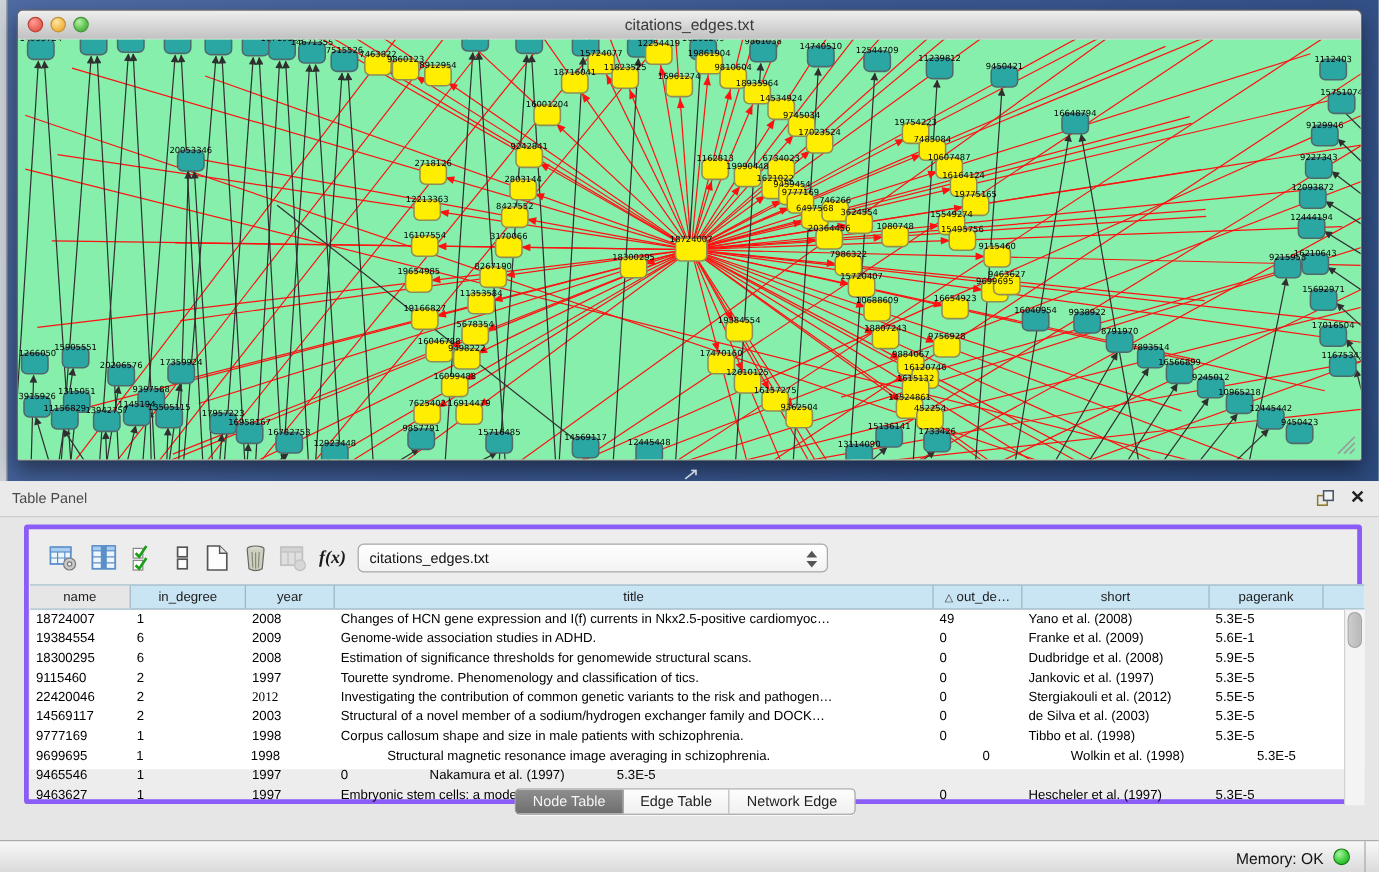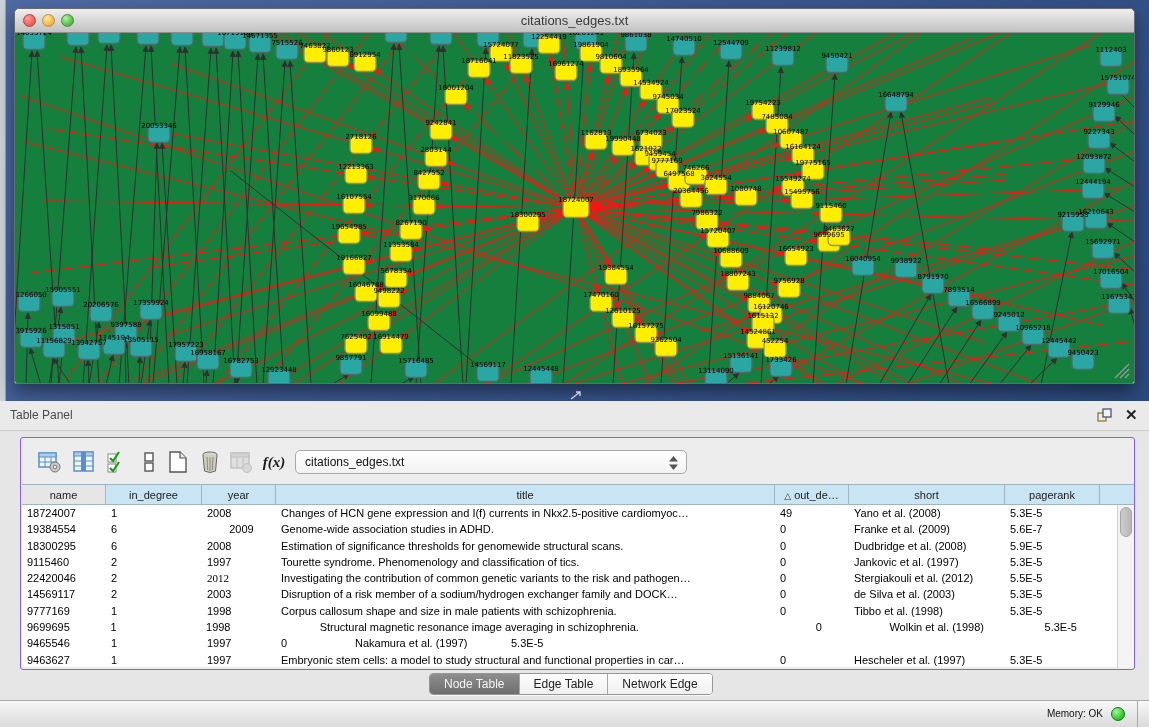--- a/index.html
+++ b/index.html
@@ -15,61 +15,61 @@
                 box-shadow:0 8px 18px rgba(0,0,0,.45); background:#fff; }
   .titlebar { position:absolute; left:0; top:0; width:100%; height:24px;
               background:linear-gradient(#efefef,#cfcfcf 70%,#c2c2c2);
               border-bottom:1px solid #8f8f8f; border-radius:5px 5px 0 0; }
   .traffic { position:absolute; left:8px; top:5px; display:flex; gap:6px; }
   .tl { width:13px; height:13px; border-radius:50%; display:inline-block; }
   .tl.red   { background:radial-gradient(circle at 35% 30%,#ff9d95,#ee6a5f 55%,#d3473c); border:1px solid #ba4138; }
   .tl.yellow{ background:radial-gradient(circle at 35% 30%,#ffe6a8,#f5bd4f 55%,#dda02f); border:1px solid #c19232; }
   .tl.green { background:radial-gradient(circle at 35% 30%,#b9efa9,#61c455 55%,#3fa234); border:1px solid #3f9334; }
   .wtitle { position:absolute; left:0; right:0; top:4px; text-align:center; font-size:13px; color:#3a3a3a; }
-  .canvas { position:absolute; left:0; top:24px; width:1119px; height:350px; background:#15803d; overflow:hidden; border-radius:0 0 2px 2px; }
+  .canvas { position:absolute; left:0; top:24px; width:1119px; height:350px; background:#86efac; overflow:hidden; border-radius:0 0 2px 2px; }
   .canvas svg.graph { display:block; }
   .splitter-cursor { position:absolute; left:570px; top:391px; width:12px; height:9px; }
 
   
   .table-panel { position:absolute; left:0; top:401px; width:1149px; height:326px; background:#e6e6e6; }
   .tp-header { position:absolute; left:0; top:0; width:100%; height:30px; background:#eaeaea; border-bottom:1px solid #cccccc; }
   .tp-title { position:absolute; left:10px; top:7px; font-size:12px; color:#4a4a4a; }
   .tp-actions { position:absolute; right:8px; top:6px; display:flex; gap:12px; align-items:center; }
   .tp-actions .icon-btn { width:16px; height:16px; display:inline-block; cursor:default; }
   .close-x { font-size:15px; font-weight:bold; color:#222; line-height:16px; }
 
   .tp-body { position:absolute; left:20px; top:36px; width:1115px; height:233px;
-             background:#ededed; border:1px solid #8b5cf6; border-radius:3px; }
+             background:#ededed; border:4px solid #8b5cf6; border-radius:3px; }
   .toolbar { position:absolute; left:0; top:0; width:100%; height:46px; }
   .tbtn { position:absolute; top:11px; width:26px; height:26px; display:flex; align-items:center; justify-content:center; }
   .fx { font-family:"Liberation Serif",serif; font-style:italic; font-weight:bold; font-size:15px; color:#1a1a1a; }
   .dropdown { position:absolute; left:274px; top:12px; width:392px; height:24px; background:linear-gradient(#ffffff,#f2f2f2);
               border:1px solid #a9a9a9; border-radius:5px; font-size:12px; color:#111; line-height:22px; padding-left:9px; }
   .dd-arrows { position:absolute; right:7px; top:4px; }
 
-  .tablewrap { position:absolute; left:1px; top:46px; width:1112px; height:183px; background:#fff; }
+  .tablewrap { position:absolute; left:1px; top:46px; width:1112px; height:154px; background:#fff; }
   .thead { position:absolute; left:0; top:0; height:21px; width:100%; display:flex; background:#c9e4f2; border-top:1px solid #9fb6c2; border-bottom:1px solid #9fb6c2; }
   .th { height:100%; font-size:11px; color:#1c1c1c; text-align:center; line-height:20px; border-right:1px solid #9fb6c2;
         overflow:hidden; white-space:nowrap; }
   .th.first { background:#e6e6e6; }
   .sort-glyph { font-size:9px; margin-right:3px; color:#333; }
   .tbody { position:absolute; left:0; top:21px; width:100%; }
   .tr { display:flex; height:16.3px; }
   .td { font-size:11px; color:#000; line-height:16px; padding-left:5px; overflow:hidden; white-space:nowrap; }
   .vscroll { position:absolute; right:0; top:21px; width:17px; height:163px; background:#f4f4f4; border-left:1px solid #d0d0d0; }
   .vthumb { position:absolute; left:2px; top:2px; width:12px; height:30px; background:linear-gradient(90deg,#cdcdcd,#b8b8b8); border-radius:6px; border:1px solid #a5a5a5; }
 
-  .tabbar { position:absolute; left:429px; top:272px; height:22px; display:flex; border:1px solid #979797; border-radius:4px; overflow:hidden; background:#fff; box-shadow:0 1px 0 rgba(255,255,255,.7); }
+  .tabbar { position:absolute; left:429px; top:256px; height:22px; display:flex; border:1px solid #979797; border-radius:4px; overflow:hidden; background:#fff; box-shadow:0 1px 0 rgba(255,255,255,.7); }
   .tab { height:100%; font-size:12px; line-height:21px; text-align:center; background:linear-gradient(#fdfdfd,#f0f0f0); color:#222; border-right:1px solid #a6a6a6; padding:0 14px; }
   .tab:last-child { border-right:none; }
   .tab.active { background:linear-gradient(#8e8e8e,#6e6e6e); color:#f4f4f4; }
 
   .statusbar { position:absolute; left:0; top:299px; width:100%; height:27px;
                background:linear-gradient(#f8f8f8,#dadada); border-top:1px solid #ababab; }
-  .mem-label { position:absolute; right:46px; top:7px; font-size:10px; color:#111; }
+  .mem-label { position:absolute; right:46px; top:7px; font-size:13px; color:#111; }
   .mem-dot { position:absolute; right:24px; top:6px; width:14px; height:14px; border-radius:50%;
              background:radial-gradient(circle at 35% 30%,#a8f3a0,#3ecf3e 55%,#18a018); border:1px solid #0c7d0c; }
   .status-div { position:absolute; right:11px; top:0; width:1px; height:27px; background:#a8a8a8; }
 </style>
 </head>
 <body>
 
 <div class="screen">
 
   <div class="desktop">
@@ -721,25 +721,25 @@
               <div class="td" style="width: 96px;">1</div>
               <div class="td" style="width: 74px;">2008</div>
               <div class="td" style="width: 499px;">Changes of HCN gene expression and I(f) currents in Nkx2.5-positive cardiomyoc…</div>
               <div class="td" style="width: 74px;">49</div>
               <div class="td" style="width: 156px;">Yano et al. (2008)</div>
               <div class="td" style="width: 95px;">5.3E-5</div>
             </div>
             <div class="tr">
               <div class="td" style="width: 84px;">19384554</div>
               <div class="td" style="width: 96px;">6</div>
-              <div class="td" style="width: 74px; text-align: center;">2009</div>
+              <div class="td" style="width: 74px;">2009</div>
               <div class="td" style="width: 499px;">Genome-wide association studies in ADHD.</div>
               <div class="td" style="width: 74px;">0</div>
               <div class="td" style="width: 156px;">Franke et al. (2009)</div>
-              <div class="td" style="width: 95px;">5.6E-7</div>
+              <div class="td" style="width: 95px;">5.6E-1</div>
             </div>
             <div class="tr">
               <div class="td" style="width: 84px;">18300295</div>
               <div class="td" style="width: 96px;">6</div>
               <div class="td" style="width: 74px;">2008</div>
               <div class="td" style="width: 499px;">Estimation of significance thresholds for genomewide structural scans.</div>
               <div class="td" style="width: 74px;">0</div>
               <div class="td" style="width: 156px;">Dudbridge et al. (2008)</div>
               <div class="td" style="width: 95px;">5.9E-5</div>
             </div>
@@ -758,21 +758,21 @@
               <div class="td" style="width: 74px; font-family: Liberation Serif, serif;">2012</div>
               <div class="td" style="width: 499px;">Investigating the contribution of common genetic variants to the risk and pathogen…</div>
               <div class="td" style="width: 74px;">0</div>
               <div class="td" style="width: 156px;">Stergiakouli et al. (2012)</div>
               <div class="td" style="width: 95px;">5.5E-5</div>
             </div>
             <div class="tr">
               <div class="td" style="width: 84px;">14569117</div>
               <div class="td" style="width: 96px;">2</div>
               <div class="td" style="width: 74px;">2003</div>
-              <div class="td" style="width: 499px;">Disruption of a risk member of a sodium/hydrogen exchanger family and DOCK…</div>
+              <div class="td" style="width: 499px;">Structural of a novel member of a sodium/hydrogen exchanger family and DOCK…</div>
               <div class="td" style="width: 74px;">0</div>
               <div class="td" style="width: 156px;">de Silva et al. (2003)</div>
               <div class="td" style="width: 95px;">5.3E-5</div>
             </div>
             <div class="tr">
               <div class="td" style="width: 84px;">9777169</div>
               <div class="td" style="width: 96px;">1</div>
               <div class="td" style="width: 74px;">1998</div>
               <div class="td" style="width: 499px;">Corpus callosum shape and size in male patients with schizophrenia.</div>
               <div class="td" style="width: 74px;">0</div>

